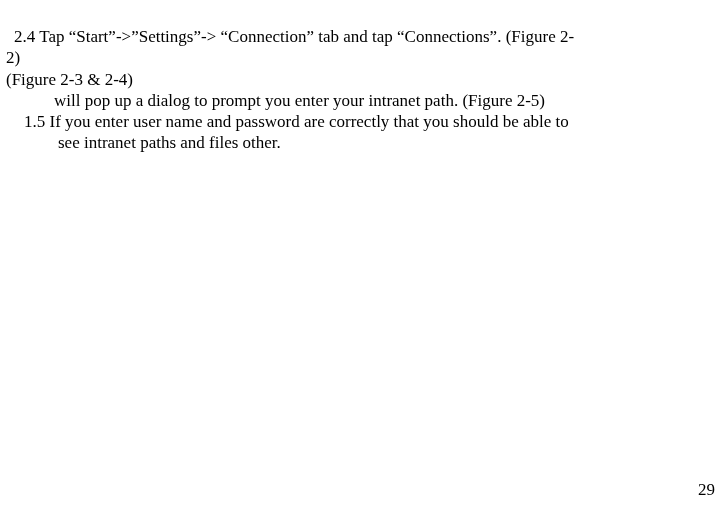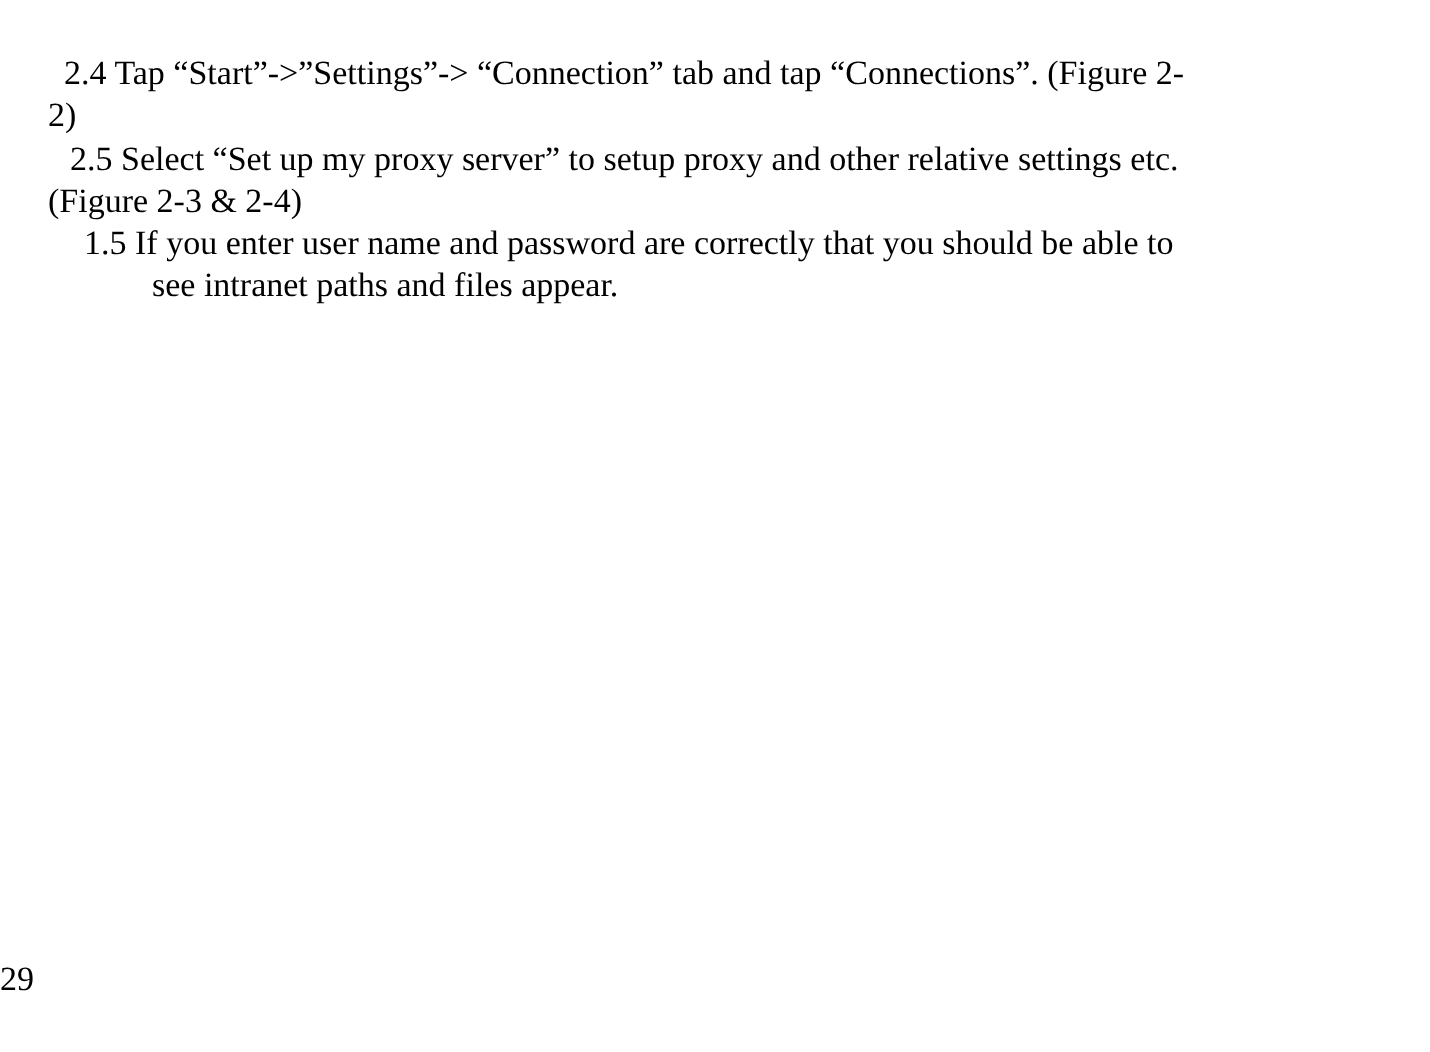--- a/index.html
+++ b/index.html
@@ -3,40 +3,40 @@
 <meta charset="utf-8">
 <style>
   html,body{margin:0;padding:0}
   body{
     width:715px;height:526px;
     background:#fff;color:#000;
     font-family:"Times New Roman",Times,serif;
     font-size:17px;line-height:1.25;
     position:relative;
   }
-  .page{padding:26px 6px 0 24px}
+  .page{padding:26px 6px 0 6px}
   .line-24a{padding-left:8px}
   .line-24b{padding-left:0}
   .line-25a{padding-left:11px}
   .line-25b{padding-left:0}
   .line-26a{padding-left:18px}
   .line-26b{padding-left:48px}
   .line-27a{padding-left:18px}
   .line-27b{padding-left:52px}
   .page-num{
     position:absolute;
     left:0;right:0;bottom:26px;
-    text-align:left;
+    text-align:right;
   }
 </style>
 </head>
 <body>
 
 <div class="page">
   <div class="line-24a">  2.4 Tap “Start”-&gt;”Settings”-&gt; “Connection” tab and tap “Connections”. (Figure 2-</div>
   <div class="line-24b">2)</div>
-  <div class="line-25a">  2.5 Select “Set up my proxy server” to setup proxy and other relative settings etc.</div>
   <div class="line-25b">(Figure 2-3 &amp; 2-4)</div>
+  <div class="line-26b">will pop up a dialog to prompt you enter your intranet path. (Figure 2-5)</div>
   <div class="line-27a">1.5 If you enter user name and password are correctly that you should be able to</div>
-  <div class="line-27b">see intranet paths and files appear.</div>
+  <div class="line-27b">see intranet paths and files other.</div>
 </div>
 
 <div class="page-num">29</div>
 
 </body></html>

